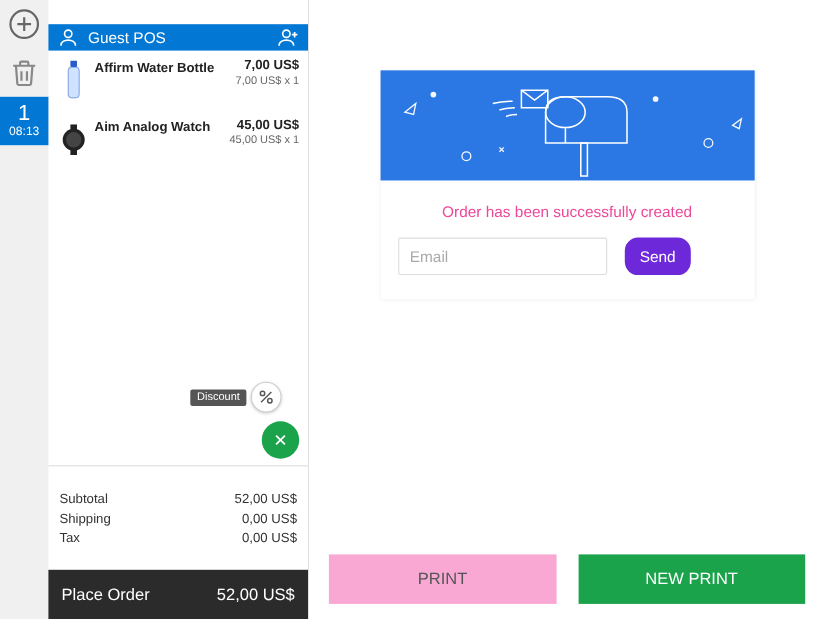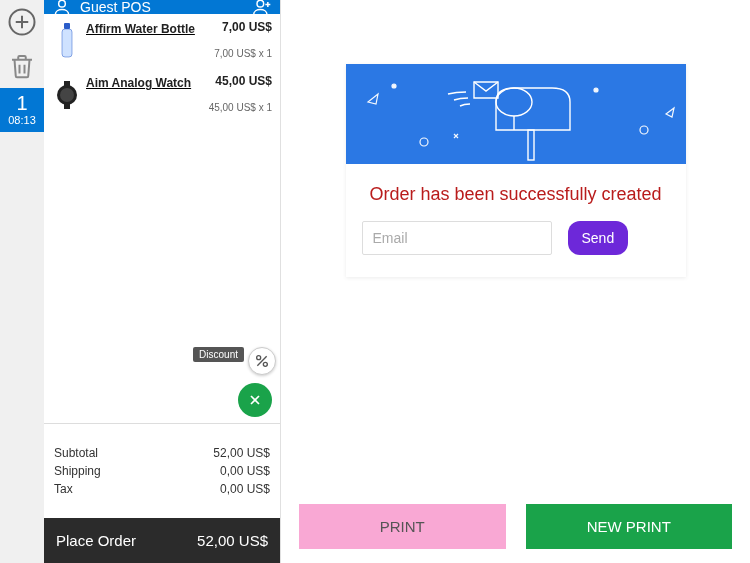--- a/index.html
+++ b/index.html
@@ -8,49 +8,49 @@
     
     .icons-col { width: 44px; background: #f0f0f0; display: flex; flex-direction: column; align-items: center; }
     .icon-btn { width: 44px; height: 44px; display: flex; align-items: center; justify-content: center; color: #666; cursor: pointer; }
     .icon-btn svg { width: 30px; height: 30px; }
     .tab-btn { width: 44px; background: #0277d4; color: #fff; text-align: center; padding: 4px 0 6px; font-size: 11px; cursor: pointer; }
     .tab-num { font-size: 20px; line-height: 1.1; }
     .tab-time { font-size: 11px; }
 
     
     .cart-col { width: 237px; display: flex; flex-direction: column; border-right: 1px solid #e0e0e0; }
-    .cart-header { height: 14px; background: #0277d4; color: #fff; display: flex; align-items: center; padding: 0 8px; }
+    .cart-header { height: 24px; background: #0277d4; color: #fff; display: flex; align-items: center; padding: 0 8px; margin-top: 22px; }
     .cart-header .person { width: 20px; height: 20px; }
     .cart-title { flex: 1; font-size: 14px; padding-left: 8px; }
     .add-person { width: 20px; height: 20px; }
 
     .cart-items { flex: 1; overflow: auto; position: relative; }
     .cart-item { display: flex; padding: 6px 8px; font-size: 12px; }
     .item-img { width: 30px; height: 42px; display: flex; align-items: center; justify-content: center; }
-    .item-meta { flex: 1; padding-left: 4px; text-decoration: underline; }
+    .item-meta { flex: 1; padding-left: 4px; }
     .item-name { font-weight: 600; color: #222; font-size: 12px; padding-top: 2px; }
     .item-right { text-align: right; }
     .item-price { font-weight: 600; color: #222; font-size: 12px; }
-    .item-sub { font-size: 10px; color: #666; margin-top: 14px; }
-
-    .discount-row { position: absolute; right: 4px; bottom: 48px; display: flex; align-items: flex-start; }
+    .item-sub { font-size: 10px; color: #666; margin-top: 2px; }
+
+    .discount-row { position: absolute; right: 24px; bottom: 48px; display: flex; align-items: center; }
     .discount-label { background: #555; color: #fff; font-size: 10px; padding: 2px 6px; border-radius: 2px; margin-right: 4px; }
     .pct-btn { width: 28px; height: 28px; border-radius: 50%; background: #fff; border: 1px solid #ccc; display: flex; align-items: center; justify-content: center; cursor: pointer; box-shadow: 0 1px 3px rgba(0,0,0,.2); }
     .close-fab { position: absolute; right: 8px; bottom: 6px; width: 34px; height: 34px; border-radius: 50%; background: #1aa34a; display: flex; align-items: center; justify-content: center; cursor: pointer; color: #fff; }
 
     .totals { border-top: 1px solid #ddd; padding: 20px 10px; font-size: 12px; color: #333; }
     .tot-row { display: flex; justify-content: space-between; padding: 2px 0; }
     .place-order { background: #2b2b2b; color: #fff; display: flex; justify-content: space-between; padding: 14px 12px; font-size: 15px; cursor: pointer; }
 
     
     .result-col { flex: 1; display: flex; flex-direction: column; background: #fff; }
     .confirm-card { margin: 64px auto 0; width: 340px; background: #fff; box-shadow: 0 1px 4px rgba(0,0,0,.08); }
     .confirm-hero { height: 100px; background: #2b78e4; position: relative; overflow: hidden; }
     .confirm-body { padding: 20px 16px 22px; text-align: center; }
-    .confirm-msg { color: #b91c1c; font-size: 18px; }
+    .confirm-msg { color: #ec4899; font-size: 14px; }
     .confirm-id { font-weight: 500; color: #222; margin-top: 12px; font-size: 15px; }
     .email-row { display: flex; margin-top: 16px; gap: 16px; justify-content: flex-start; }
     .email-row input { flex: 1; max-width: 190px; border: 1px solid #ddd; padding: 8px 10px; font-size: 14px; color: #555; border-radius: 2px; }
     .email-row input::placeholder { color: #aaa; }
     .send-btn { background: #6d28d9; color: #fff; border: none; padding: 8px 14px; font-size: 14px; border-radius: 12px; cursor: pointer; }
 
     .bottom-actions { margin-top: auto; display: flex; gap: 20px; padding: 0 18px 14px; }
     .print-btn { flex: 1; background: #f9a8d4; color: #555; border: none; padding: 14px; font-size: 15px; cursor: pointer; }
     .neworder-btn { flex: 1; background: #1aa34a; color: #fff; border: none; padding: 14px; font-size: 15px; cursor: pointer; }
   </style>

